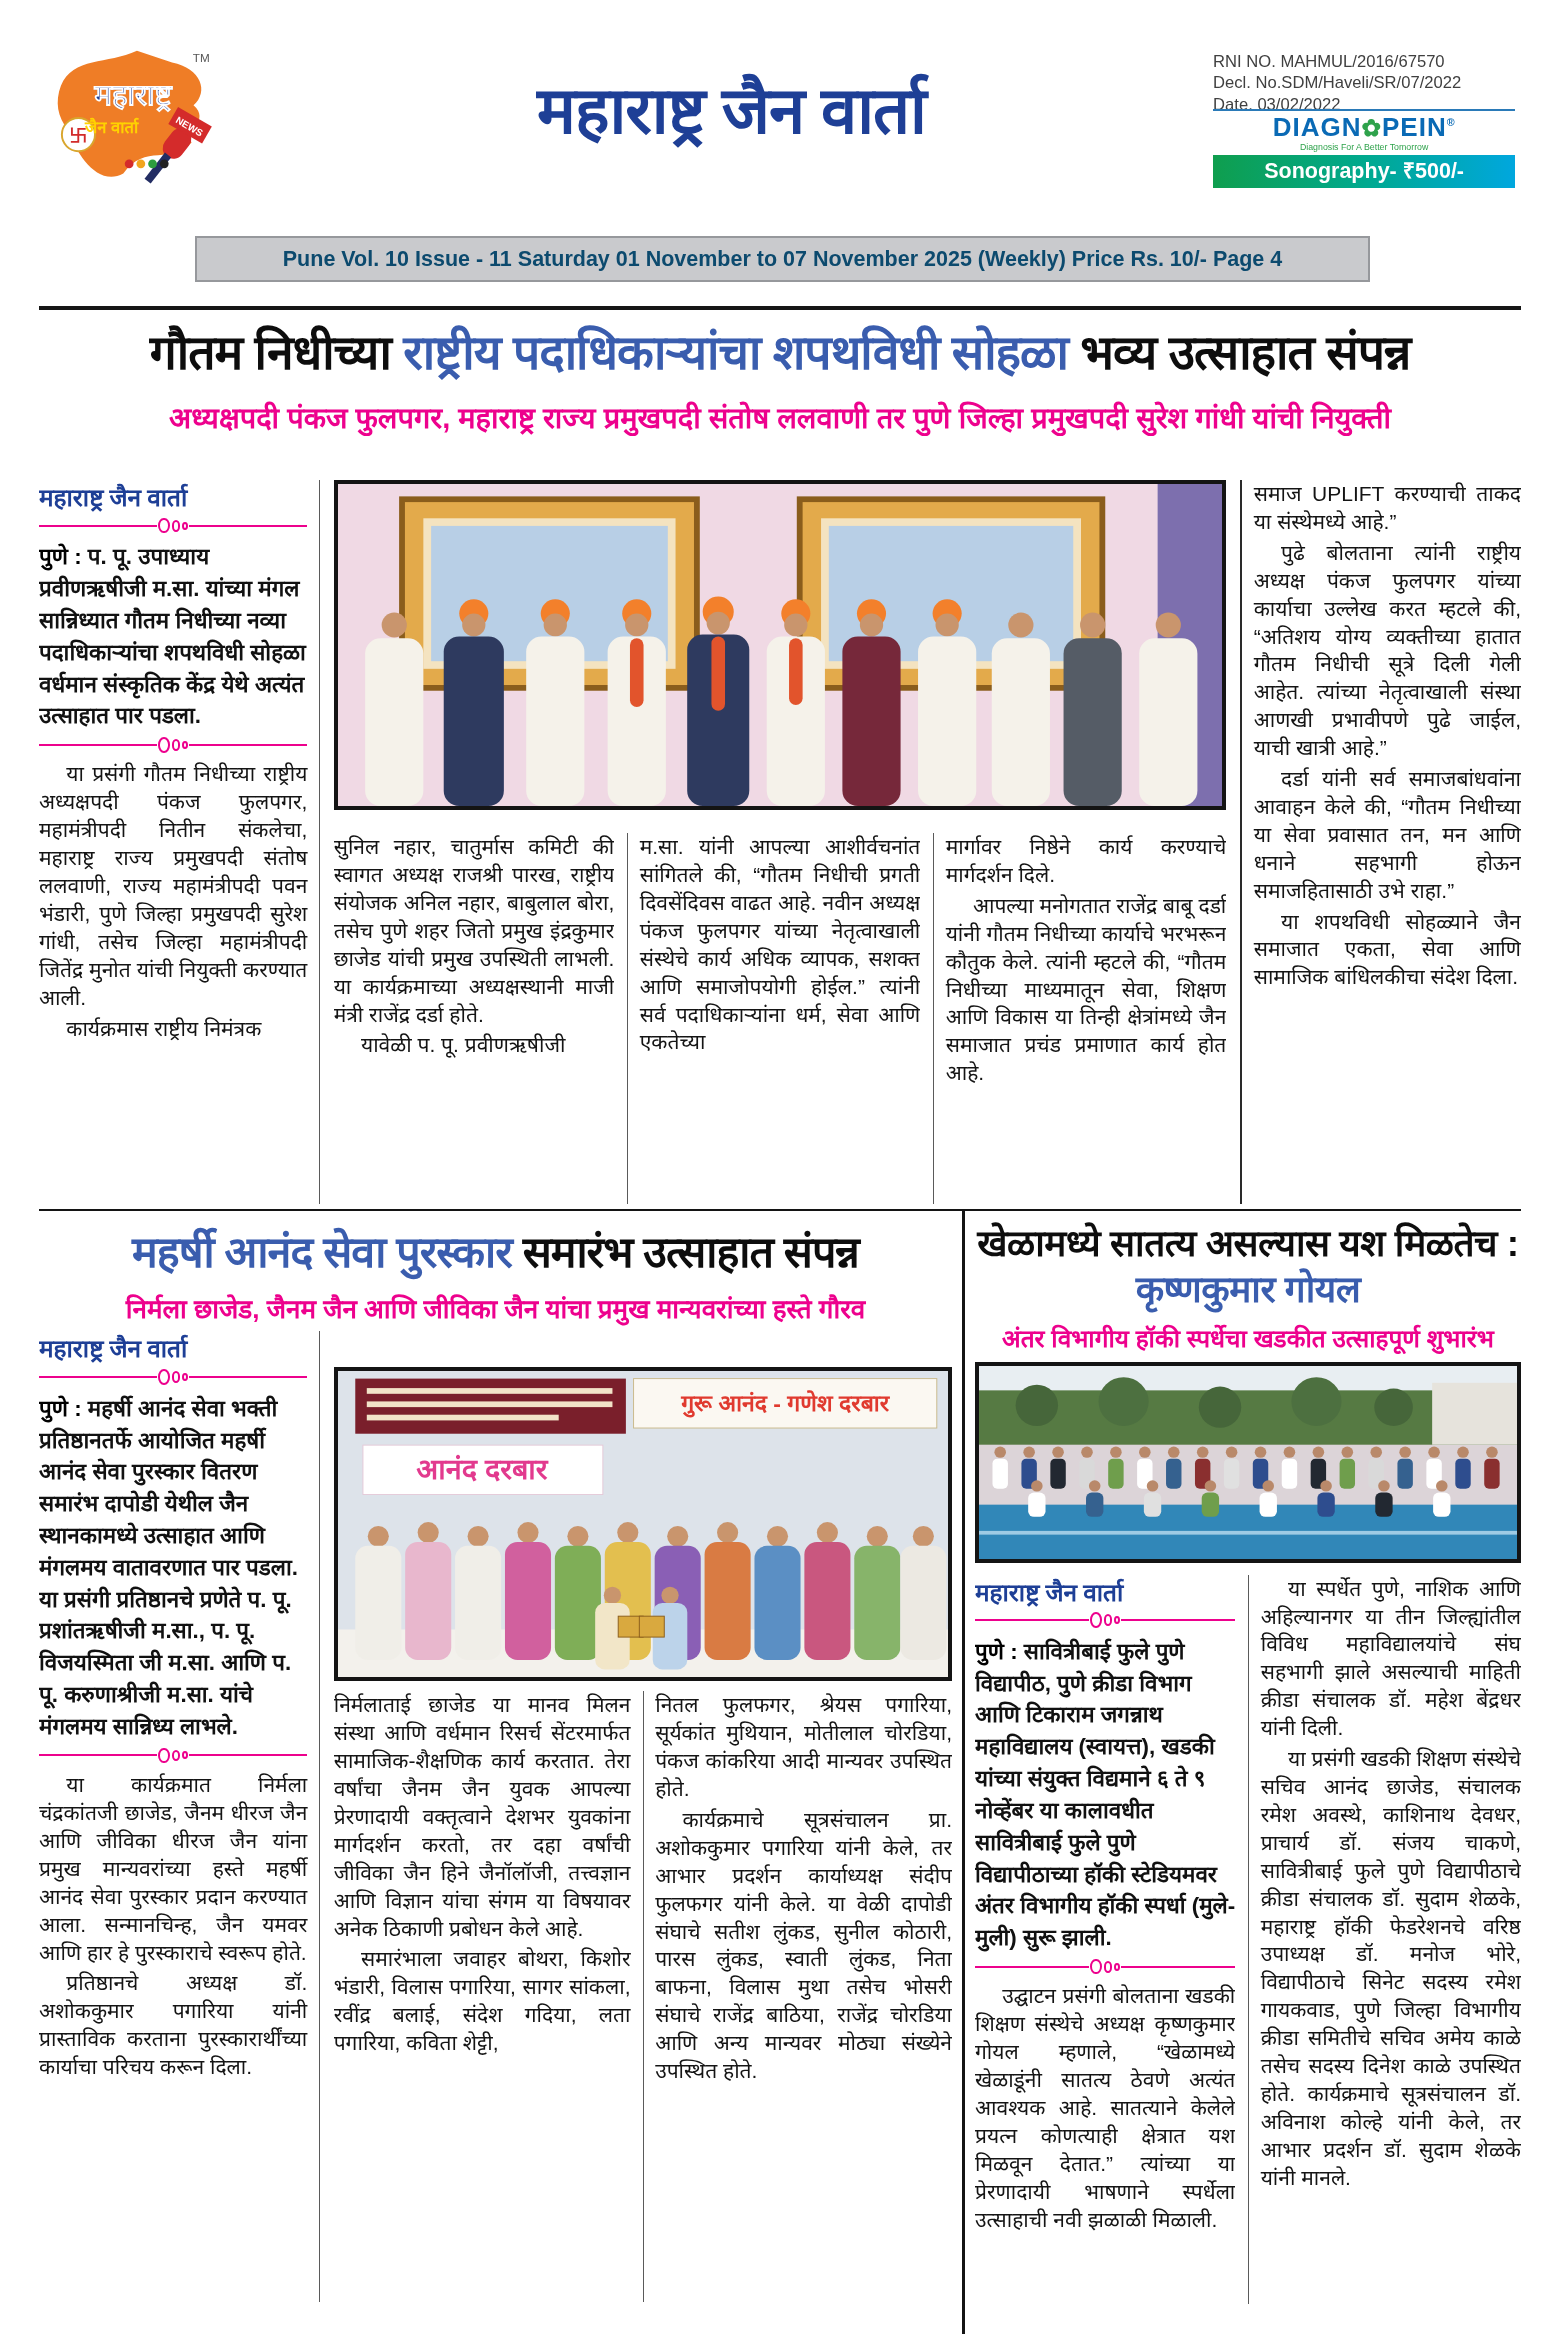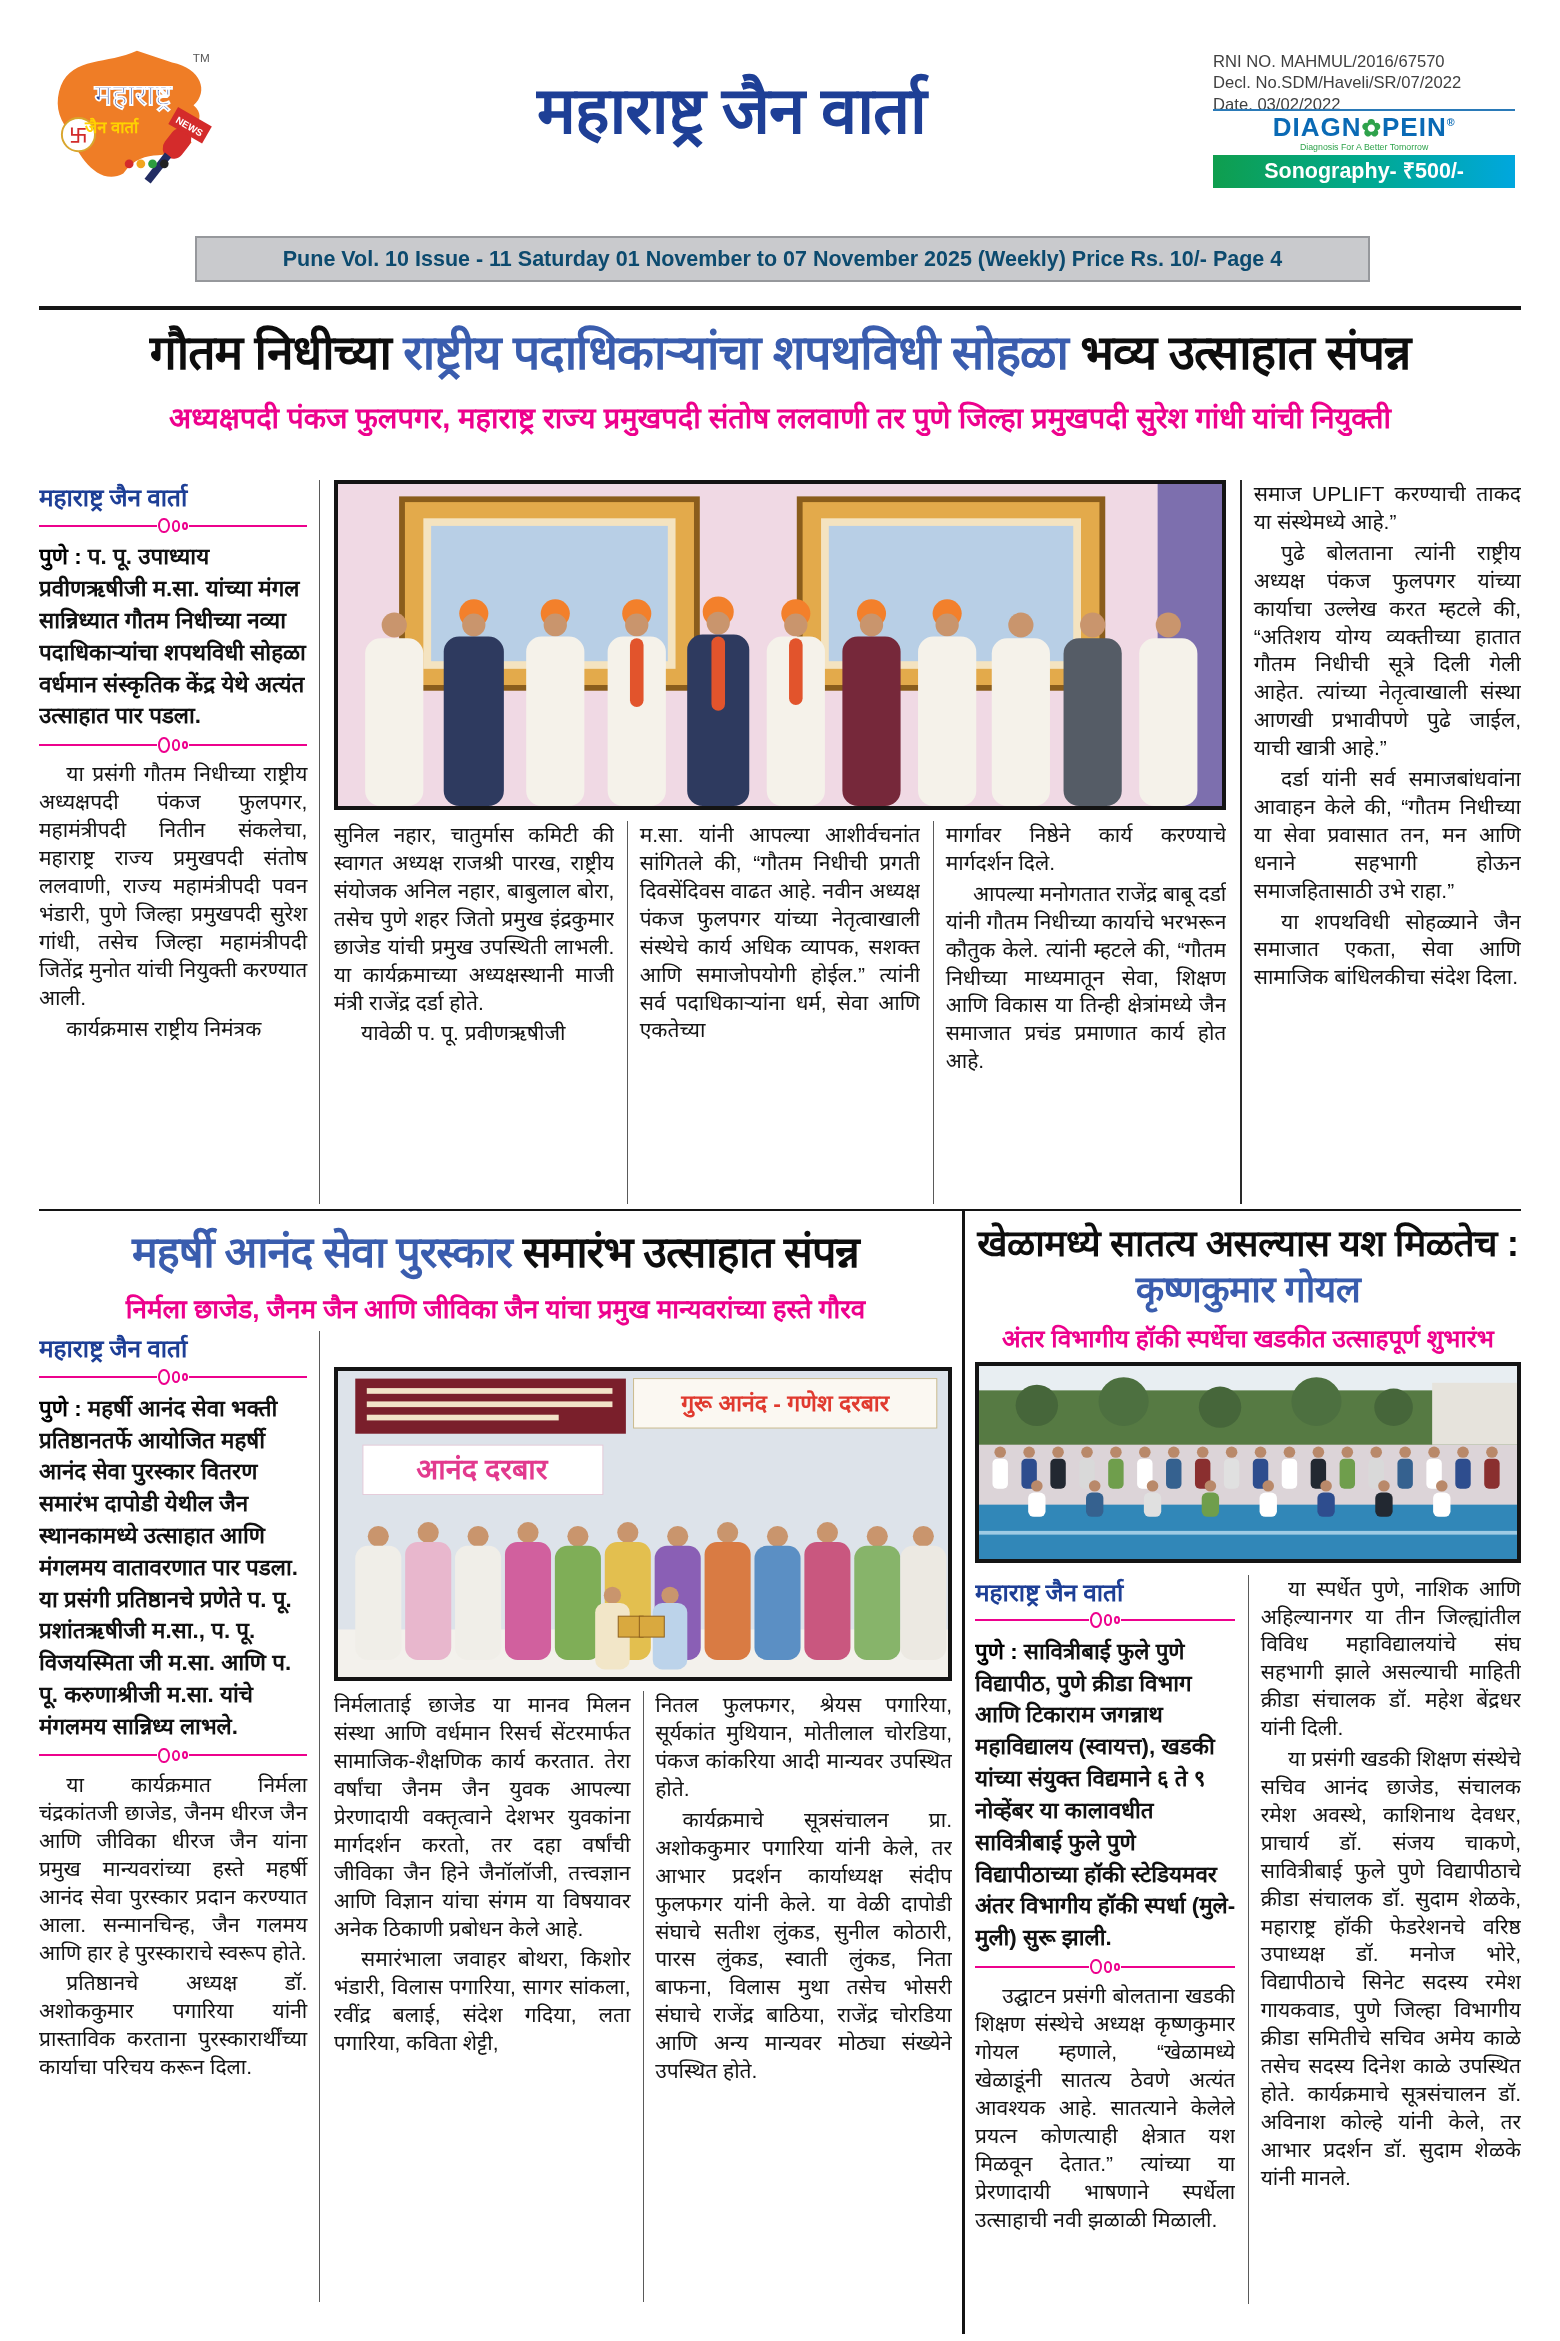--- a/index.html
+++ b/index.html
@@ -44,21 +44,21 @@
   .cut{overflow:hidden;}
 
   
   .story1{position:absolute;left:39px;top:318px;width:1482px;height:886px;overflow:hidden;}
   .story1 h1{font-size:48px;font-weight:bold;text-align:center;letter-spacing:-1px;white-space:nowrap;}
   .sub1{font-size:29px;margin-top:13.7px;}
   .s1cols{position:absolute;top:162px;left:0;width:1482px;height:724px;display:flex;gap:13.7px;}
   .colA{width:281px;flex:none;border-right:1px solid #5a5a5a;padding-right:11.7px;}
   .s1center{flex:1;display:flex;flex-direction:column;}
   .photo{display:block;border:4.9px solid #141414;background:#dcd4d8;}
-  .midrow{display:flex;gap:12.7px;margin-top:11px;flex:1;min-height:0;}
+  .midrow{display:flex;gap:12.7px;margin-top:23px;flex:1;min-height:0;}
   .midrow .mc{flex:1;min-width:0;}
   .midrow .mc + .mc{border-left:1px solid #5a5a5a;padding-left:11.7px;}
   .colE{width:281px;flex:none;border-left:2px solid #2a2a2a;padding-left:11.7px;}
 
   
   .bottom{position:absolute;left:39px;top:1209px;width:1482px;height:1123px;border-top:2.9px solid #141414;}
   .vdiv{position:absolute;left:923px;top:0;width:2.9px;height:1123px;background:#141414;}
   .story2{position:absolute;left:0;top:9.8px;width:913px;height:1112px;overflow:hidden;}
   .story2 h2{font-size:43px;font-weight:bold;text-align:center;letter-spacing:-1px;white-space:nowrap;}
   .sub2{font-size:26px;margin:9.8px 0 5.9px;}
@@ -269,21 +269,21 @@
             </div>
           <p class="intro"><span class="dl">पुणे :</span> <span>महर्षी आनंद सेवा भक्ती प्रतिष्ठानतर्फे आयोजित महर्षी आनंद सेवा पुरस्कार वितरण समारंभ दापोडी येथील जैन स्थानकामध्ये उत्साहात आणि मंगलमय वातावरणात पार पडला. या प्रसंगी प्रतिष्ठानचे प्रणेते प. पू. प्रशांतऋषीजी म.सा., प. पू. विजयस्मिता जी म.सा. आणि प. पू. करुणाश्रीजी म.सा. यांचे मंगलमय सान्निध्य लाभले.</span></p>
           <div class="orn">
               <i></i>
               <b class="b1"></b>
               <b class="b2"></b>
               <b class="b3"></b>
               <i></i>
             </div>
           <div class="bt">
-            <p class="ind">या कार्यक्रमात निर्मला चंद्रकांतजी छाजेड, जैनम धीरज जैन आणि जीविका धीरज जैन यांना प्रमुख मान्यवरांच्या हस्ते महर्षी आनंद सेवा पुरस्कार प्रदान करण्यात आला. सन्मानचिन्ह, जैन गलमय आणि हार हे पुरस्काराचे स्वरूप होते.</p>
+            <p class="ind">या कार्यक्रमात निर्मला चंद्रकांतजी छाजेड, जैनम धीरज जैन आणि जीविका धीरज जैन यांना प्रमुख मान्यवरांच्या हस्ते महर्षी आनंद सेवा पुरस्कार प्रदान करण्यात आला. सन्मानचिन्ह, जैन यमवर आणि हार हे पुरस्काराचे स्वरूप होते.</p>
             <p class="ind">प्रतिष्ठानचे अध्यक्ष डॉ. अशोककुमार पगारिया यांनी प्रास्ताविक करताना पुरस्कारार्थींच्या कार्याचा परिचय करून दिला.</p>
           </div>
         </div>
 
         <div class="s2right">
           <svg class="photo" width="100%" height="314" viewBox="0 0 636 322" preserveAspectRatio="none">
             <rect x="0" y="0" width="636" height="322" fill="#dde3ea"></rect>
             <rect x="18" y="8" width="282" height="58" fill="#7a1f2b"></rect>
             <rect x="30" y="18" width="256" height="6" fill="#f2e3c8"></rect>
               <rect x="30" y="32" width="256" height="6" fill="#f2e3c8"></rect>

